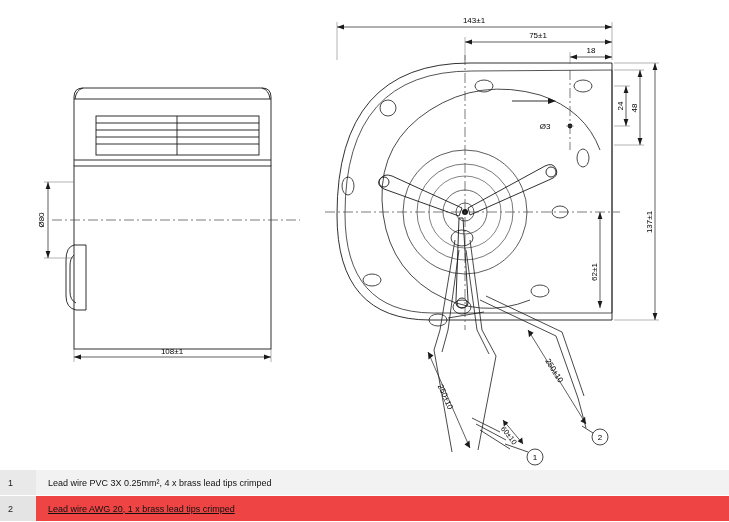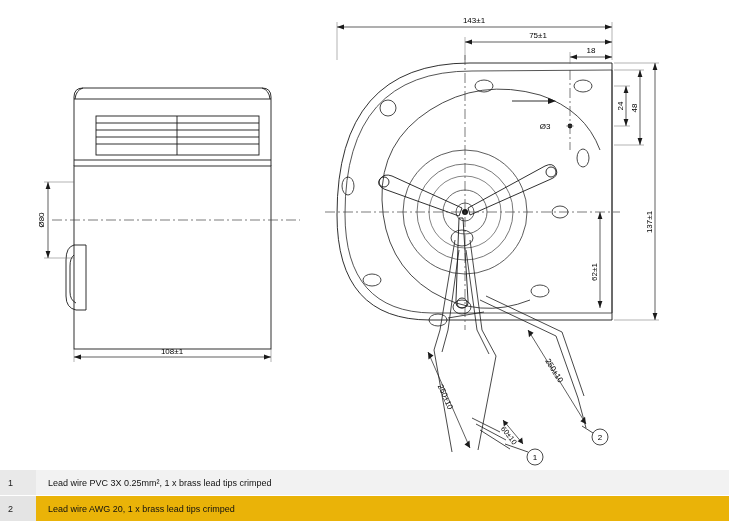--- a/index.html
+++ b/index.html
@@ -53,21 +53,21 @@
     flex: 1;
     background: #f2f2f2;
     font-size: 9px;
     color: #111;
     display: flex;
     align-items: center;
     padding-left: 12px;
     box-sizing: border-box;
   }
   .legend-row.alt .idx { background: #e4e4e4; }
-  .legend-row.alt .desc { background: #eab308; }
+  .legend-row.alt .desc { background: #ef4444; text-decoration: underline; }
   svg text {
     font-family: "Liberation Sans", sans-serif;
     fill: #000;
   }
 </style>
 </head>
 <body>
 
 <div id="stage">
 
@@ -282,21 +282,21 @@
       <circle cx="600" cy="437" r="8" fill="#ffffff"></circle>
       <line x1="593" y1="433" x2="582" y2="426"></line>
     </g>
     <text x="600" y="440" font-size="8" text-anchor="middle">2</text>
 
   </svg>
 
   <div class="legend">
     <div class="legend-row">
       <div class="idx">1</div>
-      <div class="desc">Lead wire PVC 3X 0.25mm², 1 x brass lead tips crimped</div>
+      <div class="desc">Lead wire PVC 3X 0.25mm², 4 x brass lead tips crimped</div>
     </div>
     <div class="legend-row alt">
       <div class="idx">2</div>
       <div class="desc">Lead wire AWG 20, 1 x brass lead tips crimped</div>
     </div>
   </div>
 
 </div>
 
 </body></html>

